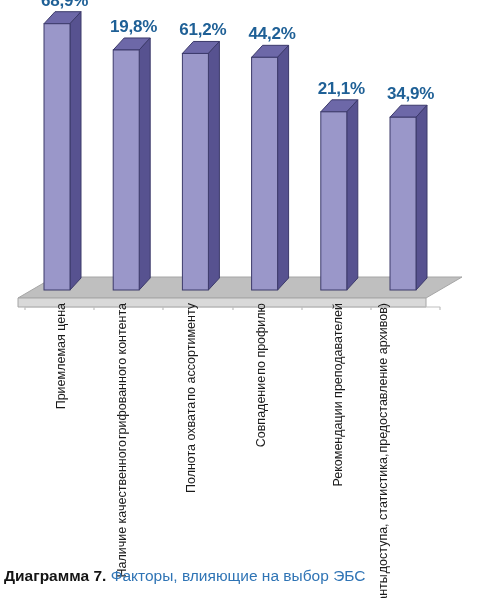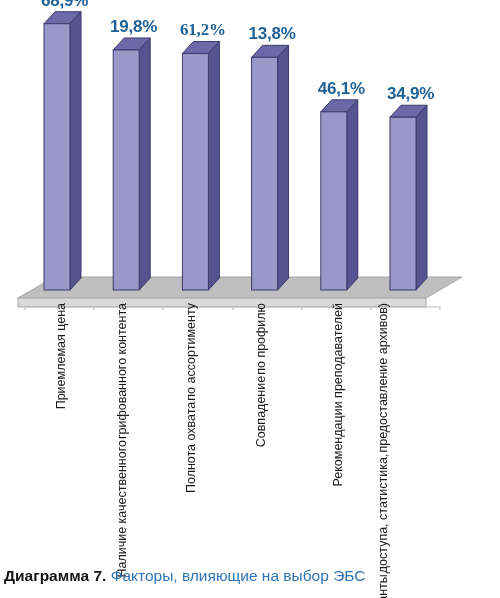--- a/index.html
+++ b/index.html
@@ -126,23 +126,23 @@
           <polygon points="346.8,111.8235 357.8,99.8235 357.8,278 346.8,290" fill="#575290" stroke="#3c3a6b" stroke-width="1"></polygon>
           <rect x="320.8" y="111.8235" width="26" height="178.1765" fill="#9a97c9" stroke="#3c3a6b" stroke-width="1"></rect>
           <polygon points="390,117.23449999999997 401,105.23449999999997 427,105.23449999999997 416,117.23449999999997" fill="#6d68a8" stroke="#3c3a6b" stroke-width="1"></polygon>
           <polygon points="416,117.23449999999997 427,105.23449999999997 427,278 416,290" fill="#575290" stroke="#3c3a6b" stroke-width="1"></polygon>
           <rect x="390" y="117.23449999999997" width="26" height="172.76550000000003" fill="#9a97c9" stroke="#3c3a6b" stroke-width="1"></rect>
         </g>
     </svg>
     <div id="value-labels">
         <div class="value-label" style="left: 64.5px; top: -9.2985px;">68,9%</div>
         <div class="value-label" style="left: 133.7px; top: 16.9835px;">19,8%</div>
-        <div class="value-label" style="left: 202.9px; top: 20.462px; font-family: Liberation Serif, serif;">61,2%</div>
-        <div class="value-label" style="left: 272.1px; top: 24.327px;">13,8%</div>
-        <div class="value-label" style="left: 341.3px; top: 78.8235px;">46,1%</div>
+        <div class="value-label" style="left: 202.9px; top: 20.462px;">61,2%</div>
+        <div class="value-label" style="left: 272.1px; top: 24.327px;">44,2%</div>
+        <div class="value-label" style="left: 341.3px; top: 78.8235px;">21,1%</div>
         <div class="value-label" style="left: 410.5px; top: 84.2345px;">34,9%</div>
       </div>
   </div>
 
   <div class="cat-labels" id="cat-labels">
       <div class="cat-label" style="left: 54px; top: 0px;">
         <span class="cat-line">Приемлемая цена</span>
       </div>
       <div class="cat-label" style="left: 115.2px; top: 0px;">
         <span class="cat-line">Наличие качественного</span>

